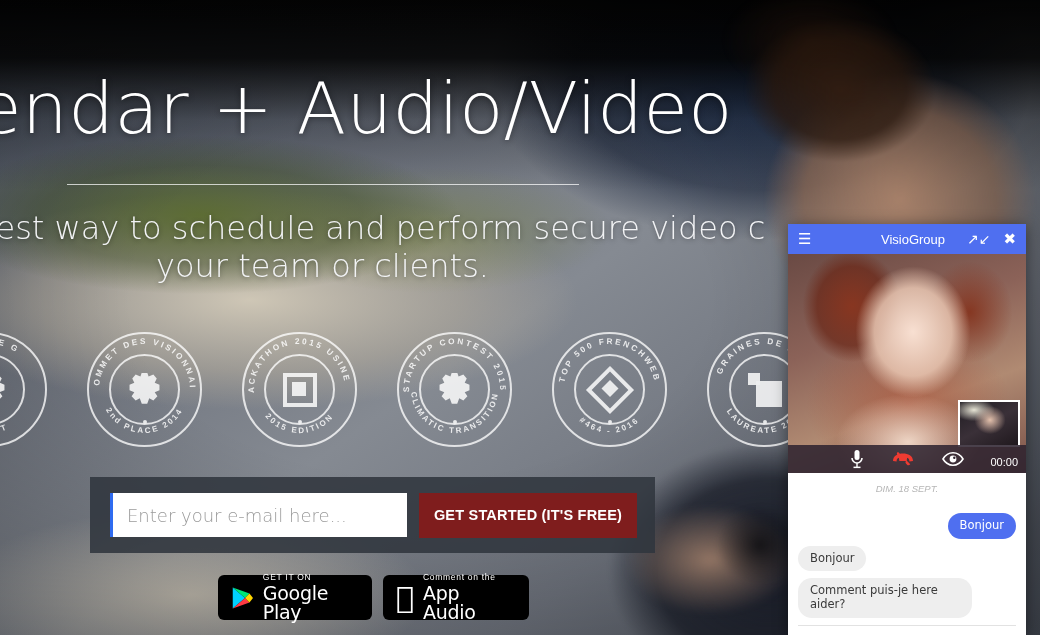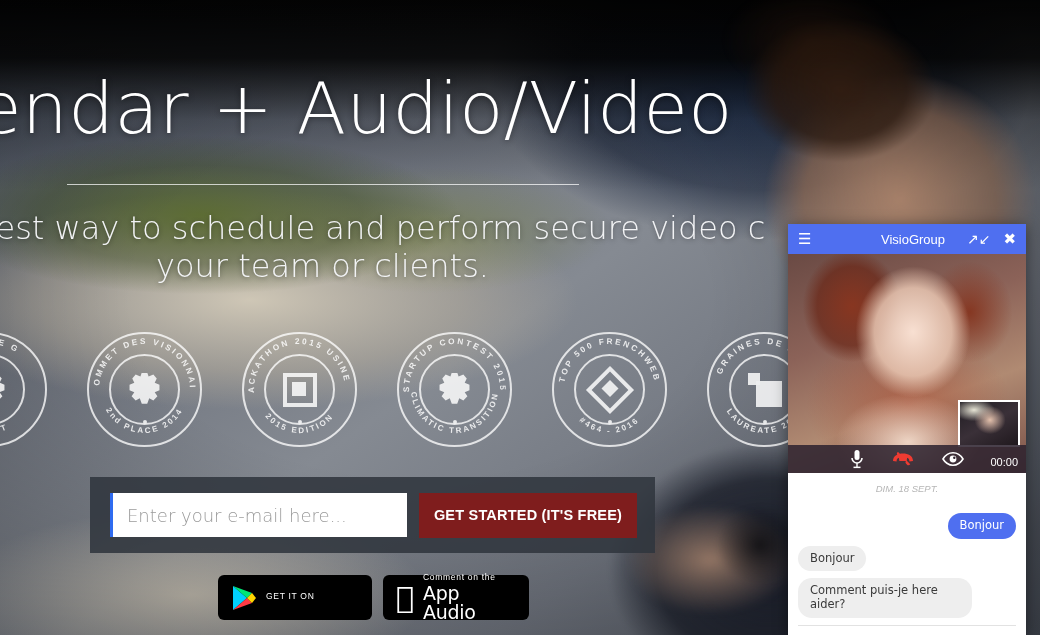--- a/index.html
+++ b/index.html
@@ -554,20 +554,21 @@
 
     <div class="store-badge google">
       <svg width="26" height="28" viewBox="0 0 26 28">
         <polygon points="2,2 16,14 2,26" fill="#00d0ff"></polygon>
         <polygon points="2,2 16,14 21,9" fill="#00e676"></polygon>
         <polygon points="2,26 16,14 21,19" fill="#ff3a44"></polygon>
         <polygon points="16,14 21,9 25,14 21,19" fill="#ffd600"></polygon>
       </svg>
       <div class="store-text">
         <span class="store-small">GET IT ON</span>
+        <span class="store-large">Google Play</span>
       </div>
     </div>
 
     <div class="store-badge apple">
       <span class="apple-glyph"></span>
       <div class="store-text">
         <span class="store-small">Comment on the</span>
         <span class="store-large">App Audio</span>
       </div>
     </div>

